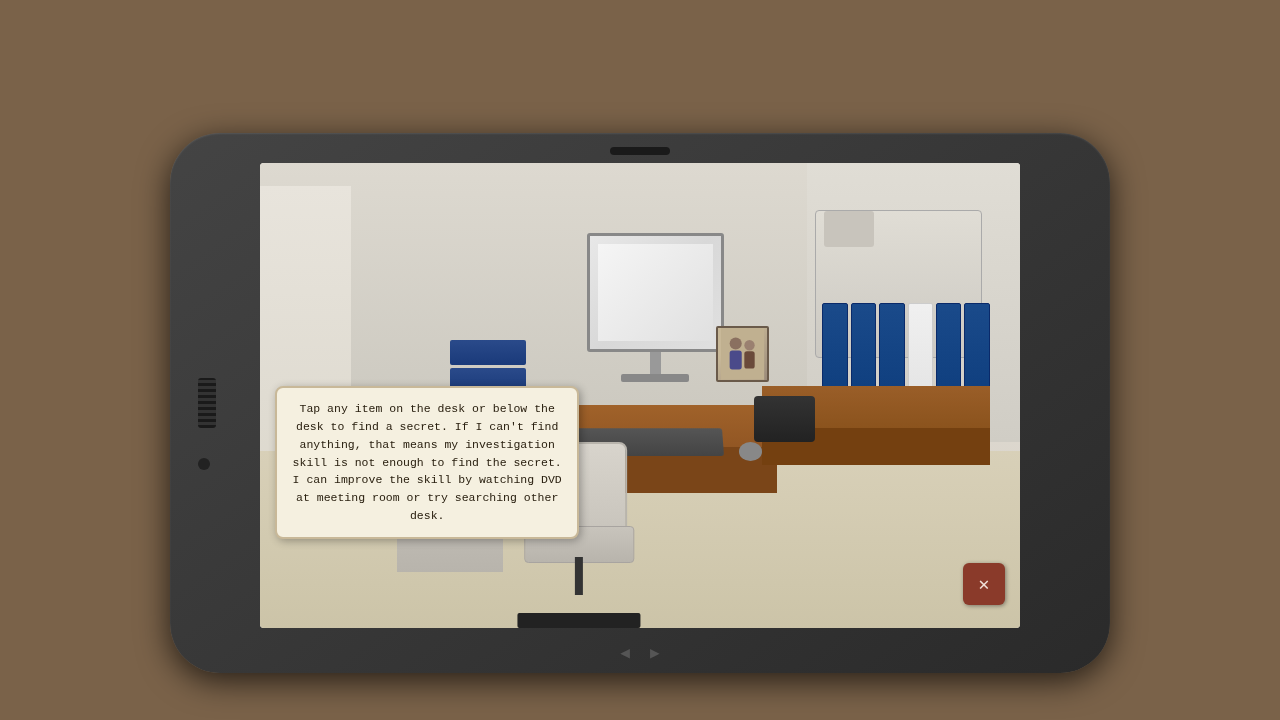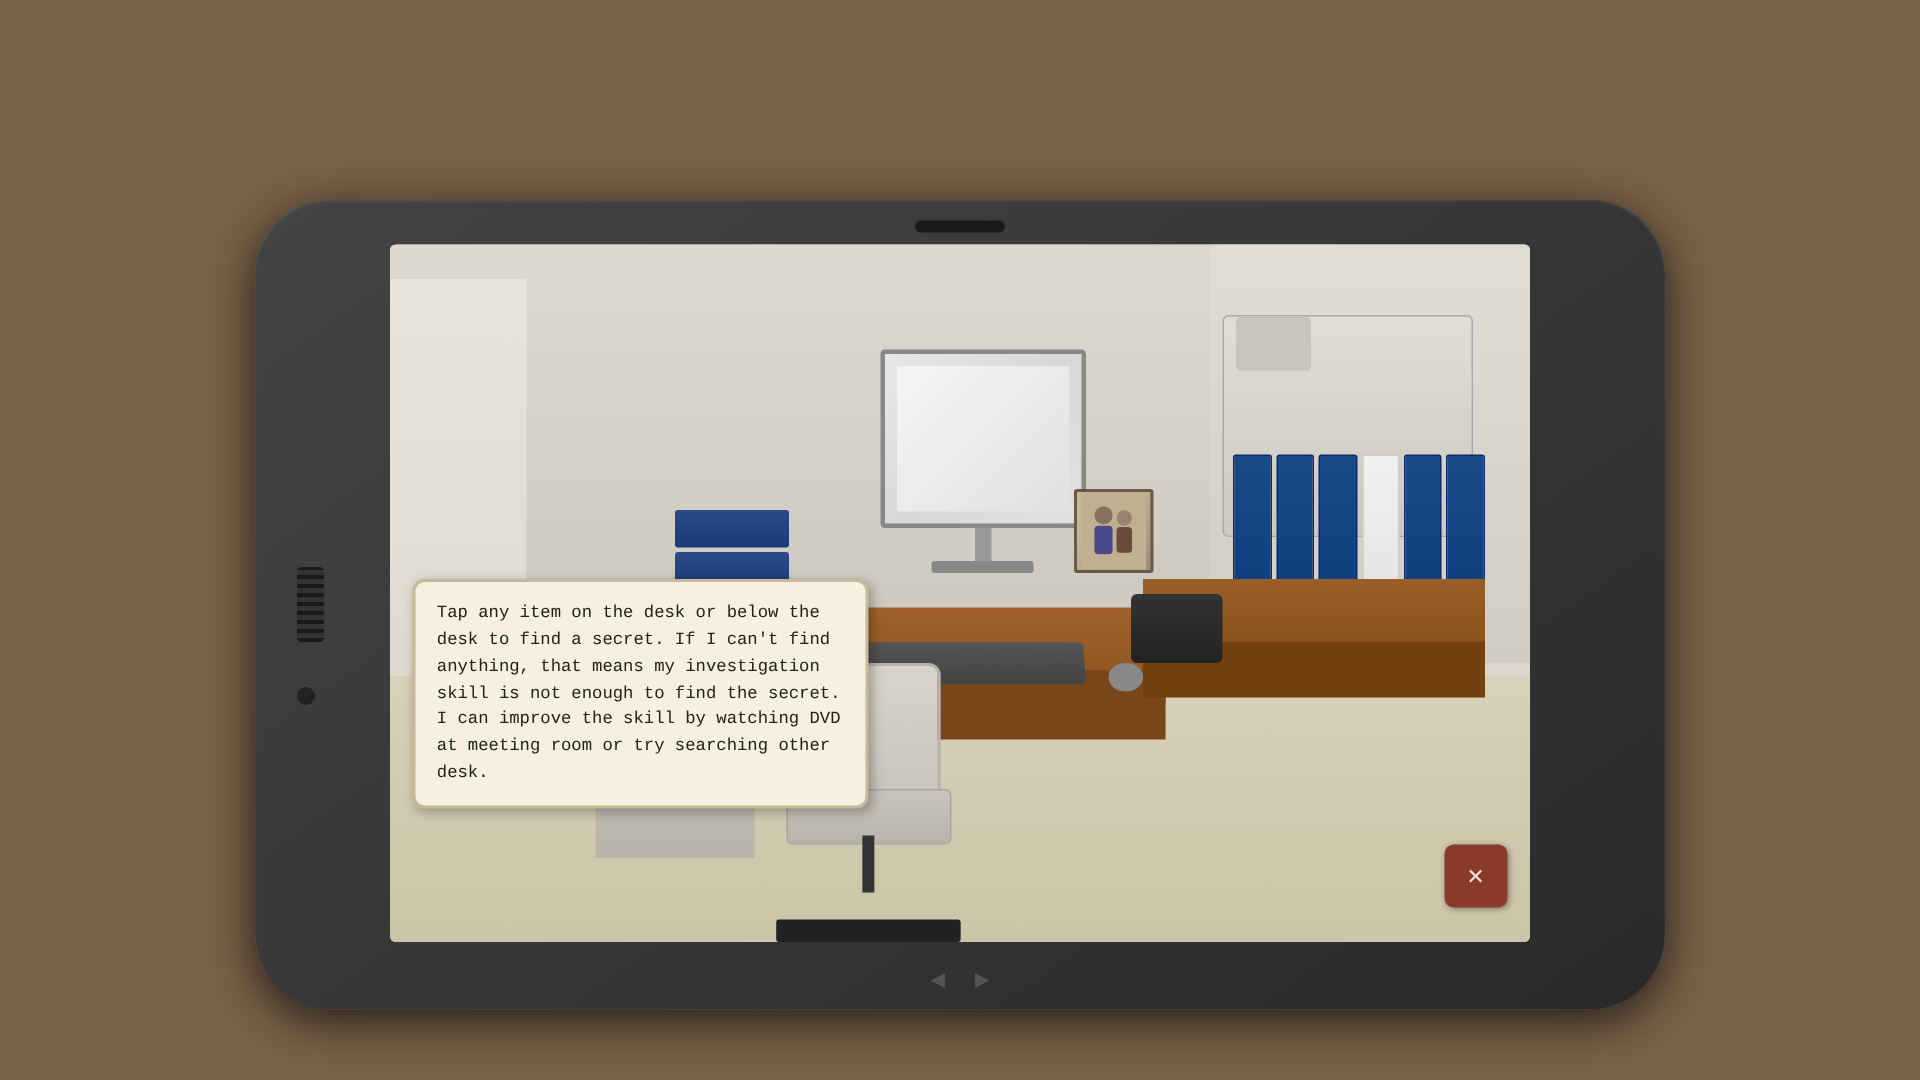--- a/index.html
+++ b/index.html
@@ -439,20 +439,21 @@
       background: #f5f0e0;
       border: 2px solid #c8b898;
       border-radius: 8px;
       padding: 12px 14px;
       font-family: 'Courier New', Courier, monospace;
       font-size: 11.5px;
       line-height: 1.55;
       color: #2a2010;
       z-index: 20;
       box-shadow: 2px 2px 8px rgba(0,0,0,0.3);
+      text-align: center;
     }
 
     
     .close-btn {
       position: absolute;
       right: 2%;
       bottom: 5%;
       width: 42px;
       height: 42px;
       background: #8a3a2a;

